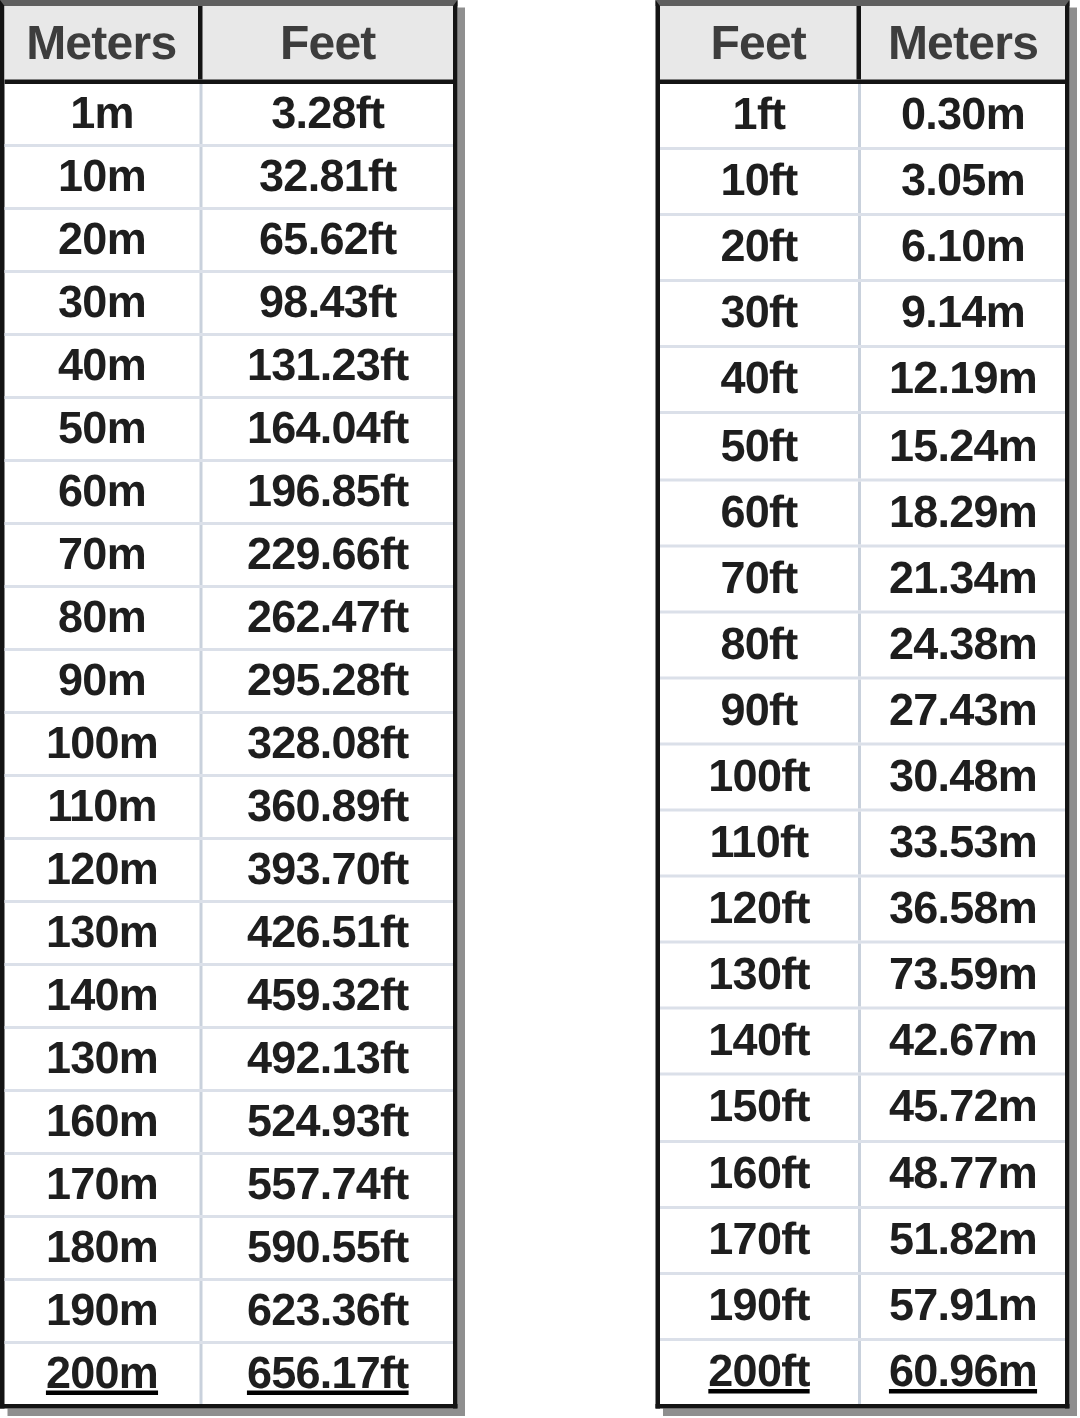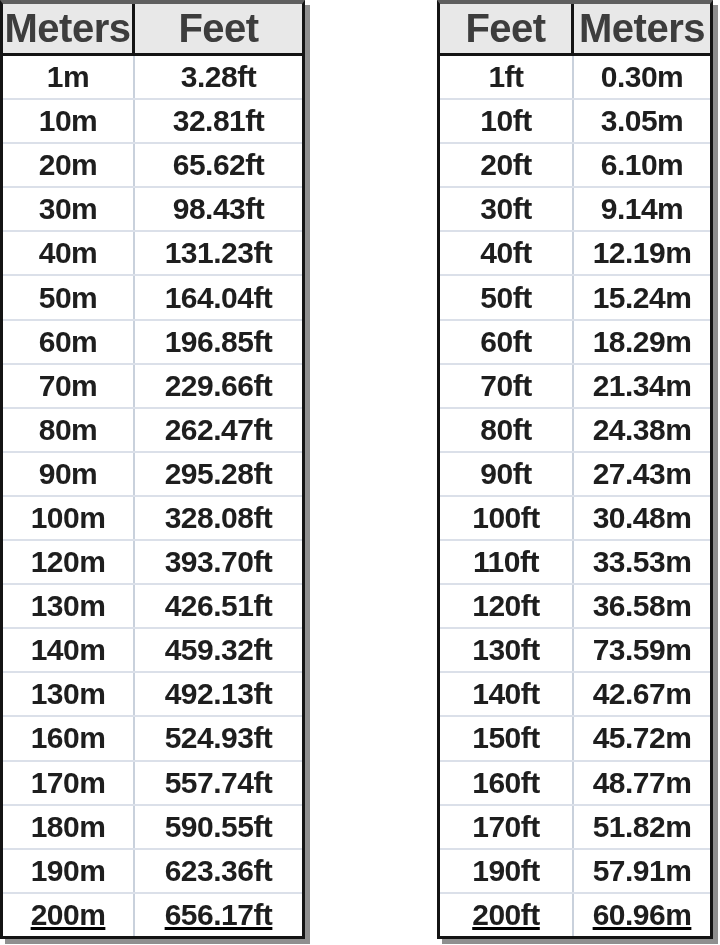--- a/index.html
+++ b/index.html
@@ -30,21 +30,21 @@
     display: flex;
     height: 49px;
     flex: 0 0 49px;
     background: #e8e8e8;
     border-bottom: 3px solid #141414;
   }
   .th {
     display: flex;
     align-items: center;
     justify-content: center;
-    font-size: 40px;
+    font-size: 32px;
     font-weight: bold;
     color: #3d3d3d;
     box-sizing: border-box;
     letter-spacing: -0.5px;
   }
   .tbody {
     flex: 1;
     display: flex;
     flex-direction: column;
   }
@@ -119,20 +119,24 @@
         </div>
         <div class="tr">
           <div class="td col1">90m</div>
           <div class="td col2">295.28ft</div>
         </div>
         <div class="tr">
           <div class="td col1">100m</div>
           <div class="td col2">328.08ft</div>
         </div>
         <div class="tr">
+          <div class="td col1">110m</div>
+          <div class="td col2">360.89ft</div>
+        </div>
+        <div class="tr">
           <div class="td col1">120m</div>
           <div class="td col2">393.70ft</div>
         </div>
         <div class="tr">
           <div class="td col1">130m</div>
           <div class="td col2">426.51ft</div>
         </div>
         <div class="tr">
           <div class="td col1">140m</div>
           <div class="td col2">459.32ft</div>

